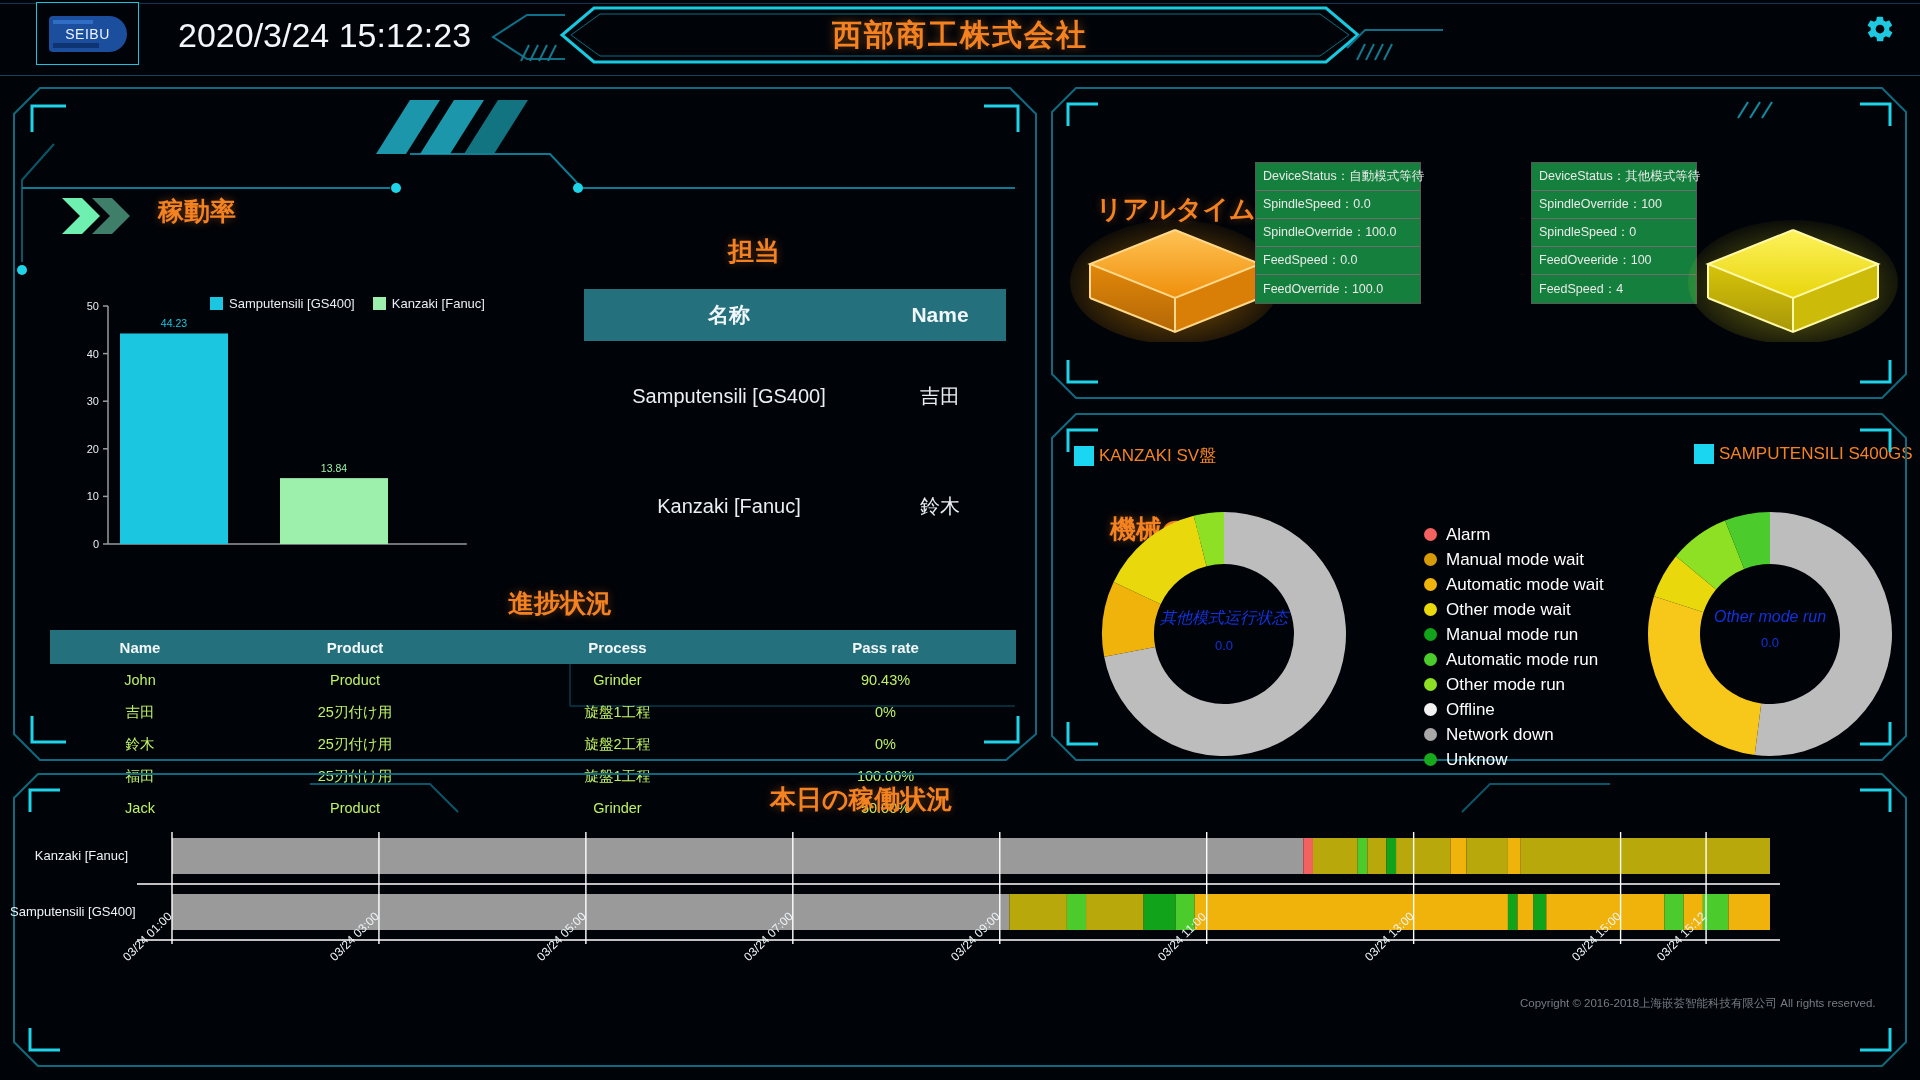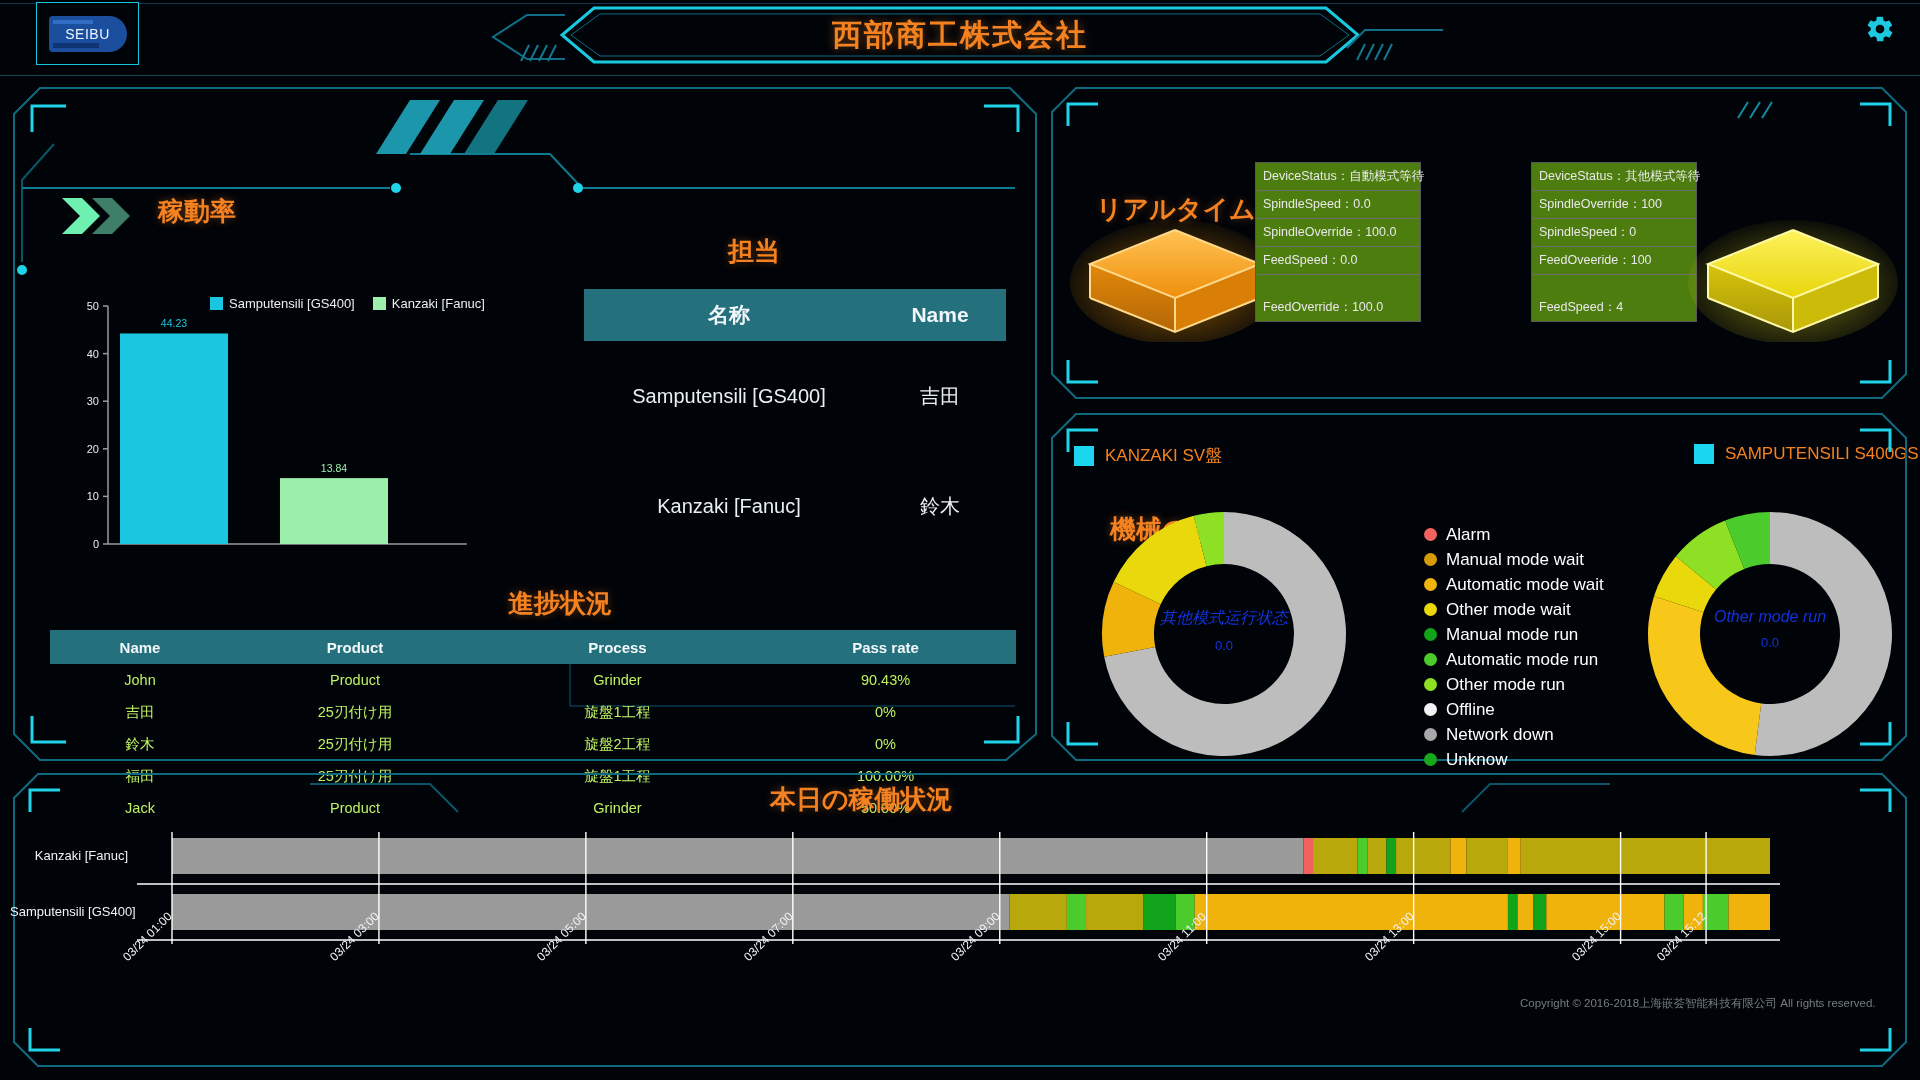--- a/index.html
+++ b/index.html
@@ -136,36 +136,36 @@
   .sc-c3 { width: 275px; }
   .sc-c4 { width: 261px; }
 
   
   #panel-rt { left: 1048px; top: 84px; width: 862px; height: 318px; }
   #title-realtime { left: 48px; top: 108px; }
 
   .rt-machine { position: absolute; }
   .rt-info {
     position: absolute;
-    background: #4d7c0f;
+    background: #15803d;
     border: 1px solid #575757;
   }
   .rt-info .row {
     height: 28px; display: flex; align-items: center;
     padding-left: 7px;
     border-bottom: 1px solid #6d6d6d;
     white-space: nowrap;
   }
-  .rt-info .row:last-child { border-bottom: none; margin-top: 18px; }
+  .rt-info .row:last-child { border-bottom: none; }
   .rt-info .row span {
     color: #e9e9e9; font-size: 12.5px;
     font-family: "Liberation Sans", sans-serif;
   }
   .rt-foot {
-    position: absolute; display: flex; align-items: center; gap: 11px;
+    position: absolute; display: flex; align-items: center; gap: 5px;
   }
   .rt-foot .sw { width: 20px; height: 20px; background: #1ad6f0; display:block; }
   .rt-foot .lb { color: #f58220; font-size: 17px; white-space: nowrap; }
 
   
   #panel-rb { left: 1048px; top: 410px; width: 862px; height: 354px; }
   #title-matome { left: 62px; top: 102px; }
   .donut-center {
     position: absolute; text-align: center; pointer-events: none;
   }
@@ -205,20 +205,21 @@
 <div id="header">
   <div class="hdr-hairline-top"></div>
   <div class="hdr-hairline-bot"></div>
 
   <div id="logo-box">
     <div id="logo-badge">
       <span class="logo-text">SEIBU</span>
     </div>
   </div>
 
+  <div id="clock">2020/3/24 15:12:23</div>
 
   <svg class="hdr-deco-left" width="80" height="48">
     <polyline points="78,2 40,2 6,24 40,46 78,46" fill="none" stroke="#0f6f86" stroke-width="2"></polyline>
   </svg>
   <svg class="hatch-l" width="46" height="20">
     <g stroke="#14798f" stroke-width="2">
       <line x1="2" y1="18" x2="10" y2="2"></line>
         <line x1="11" y1="18" x2="19" y2="2"></line>
       <line x1="20" y1="18" x2="28" y2="2"></line>
         <line x1="29" y1="18" x2="37" y2="2"></line>

